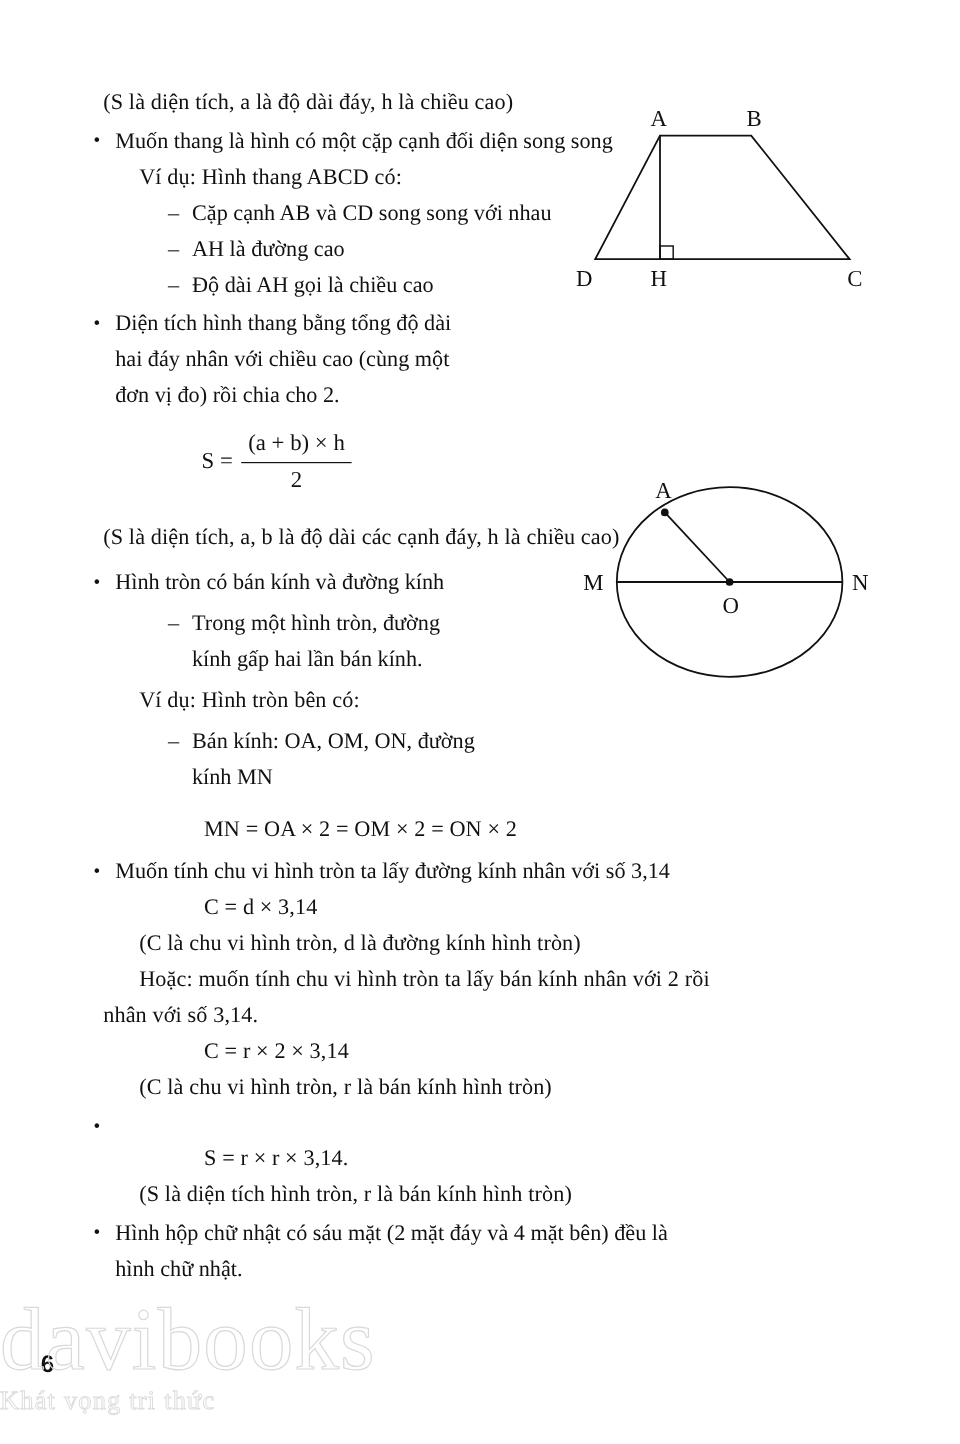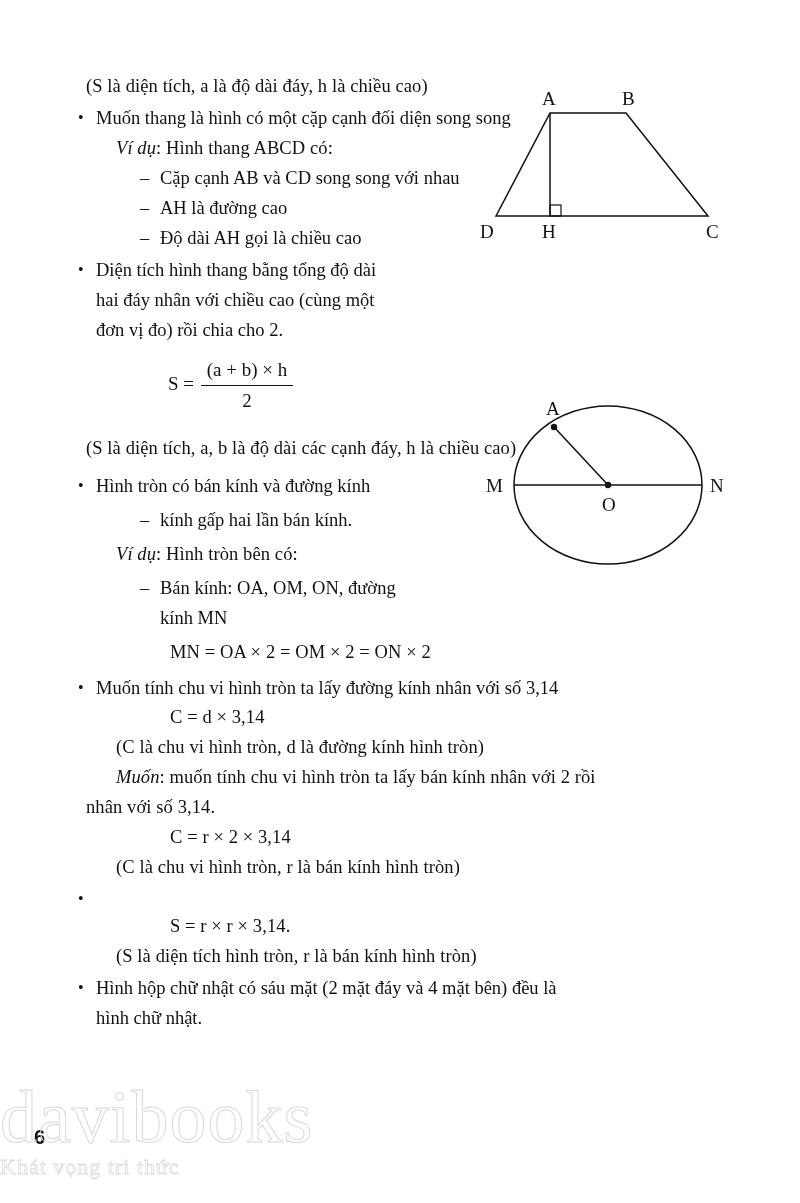--- a/index.html
+++ b/index.html
@@ -58,21 +58,21 @@
   .dash-row {
     display: flex;
     align-items: flex-start;
   }
   .dash-mark {
     width: 20px;
     flex: 0 0 20px;
     font-size: 18.5px;
     line-height: 1.62;
   }
-  .italic { font-style: italic; }
+  .italic { }
   .formula {
     font-size: 19px;
     line-height: 1.5;
     text-align: left;
   }
   .frac {
     display: inline-block;
     vertical-align: middle;
     text-align: center;
     margin: 0 2px;
@@ -229,49 +229,50 @@
     <div class="line indent-1" style="margin-top:8px">(S là diện tích, a, b là độ dài các cạnh đáy, h là chiều cao)</div>
 
     <div class="bullet-row blk" style="margin-top:8px">
       <span class="bullet-dot">•</span>
       <span class="bullet-body">Hình tròn có bán kính và đường kính</span>
     </div>
 
     <div class="dash-row indent-3" style="margin-top:4px">
       <span class="dash-mark">–</span>
       <span class="bullet-body">
+        <span style="display:block; width:255px; text-align:justify">Trong một hình tròn, đường</span>
         <span style="display:block">kính gấp hai lần bán kính.</span>
       </span>
     </div>
 
     <div class="line indent-2" style="margin-top:4px">
       <span class="italic">Ví dụ</span><span>: Hình tròn bên có:</span>
     </div>
 
     <div class="dash-row indent-3" style="margin-top:4px">
       <span class="dash-mark">–</span>
       <span class="bullet-body">
         <span style="display:block">Bán kính: OA, OM, ON, đường</span>
         <span style="display:block">kính MN</span>
       </span>
     </div>
 
-    <div class="line indent-4" style="margin-top:4px">MN = OA × 2 = OM × 2 = ON × 2</div>
+    <div class="line indent-4" style="margin-top:14px">MN = OA × 2 = OM × 2 = ON × 2</div>
 
     <div class="bullet-row blk" style="margin-top:6px">
       <span class="bullet-dot">•</span>
       <span class="bullet-body">Muốn tính chu vi hình tròn ta lấy đường kính nhân với số 3,14</span>
     </div>
 
     <div class="line indent-4">C = d × 3,14</div>
 
     <div class="line indent-2">(C là chu vi hình tròn, d là đường kính hình tròn)</div>
 
     <div class="line indent-2">
-      <span class="italic">Muốn</span><span>: muốn tính chu vi hình tròn ta lấy bán kính nhân với 2 rồi</span>
+      <span class="italic">Hoặc</span><span>: muốn tính chu vi hình tròn ta lấy bán kính nhân với 2 rồi</span>
     </div>
     <div class="line indent-1">nhân với số 3,14.</div>
 
     <div class="line indent-4">C = r × 2 × 3,14</div>
 
     <div class="line indent-2">(C là chu vi hình tròn, r là bán kính hình tròn)</div>
 
     <div class="bullet-row blk">
       <span class="bullet-dot">•</span>
     </div>

